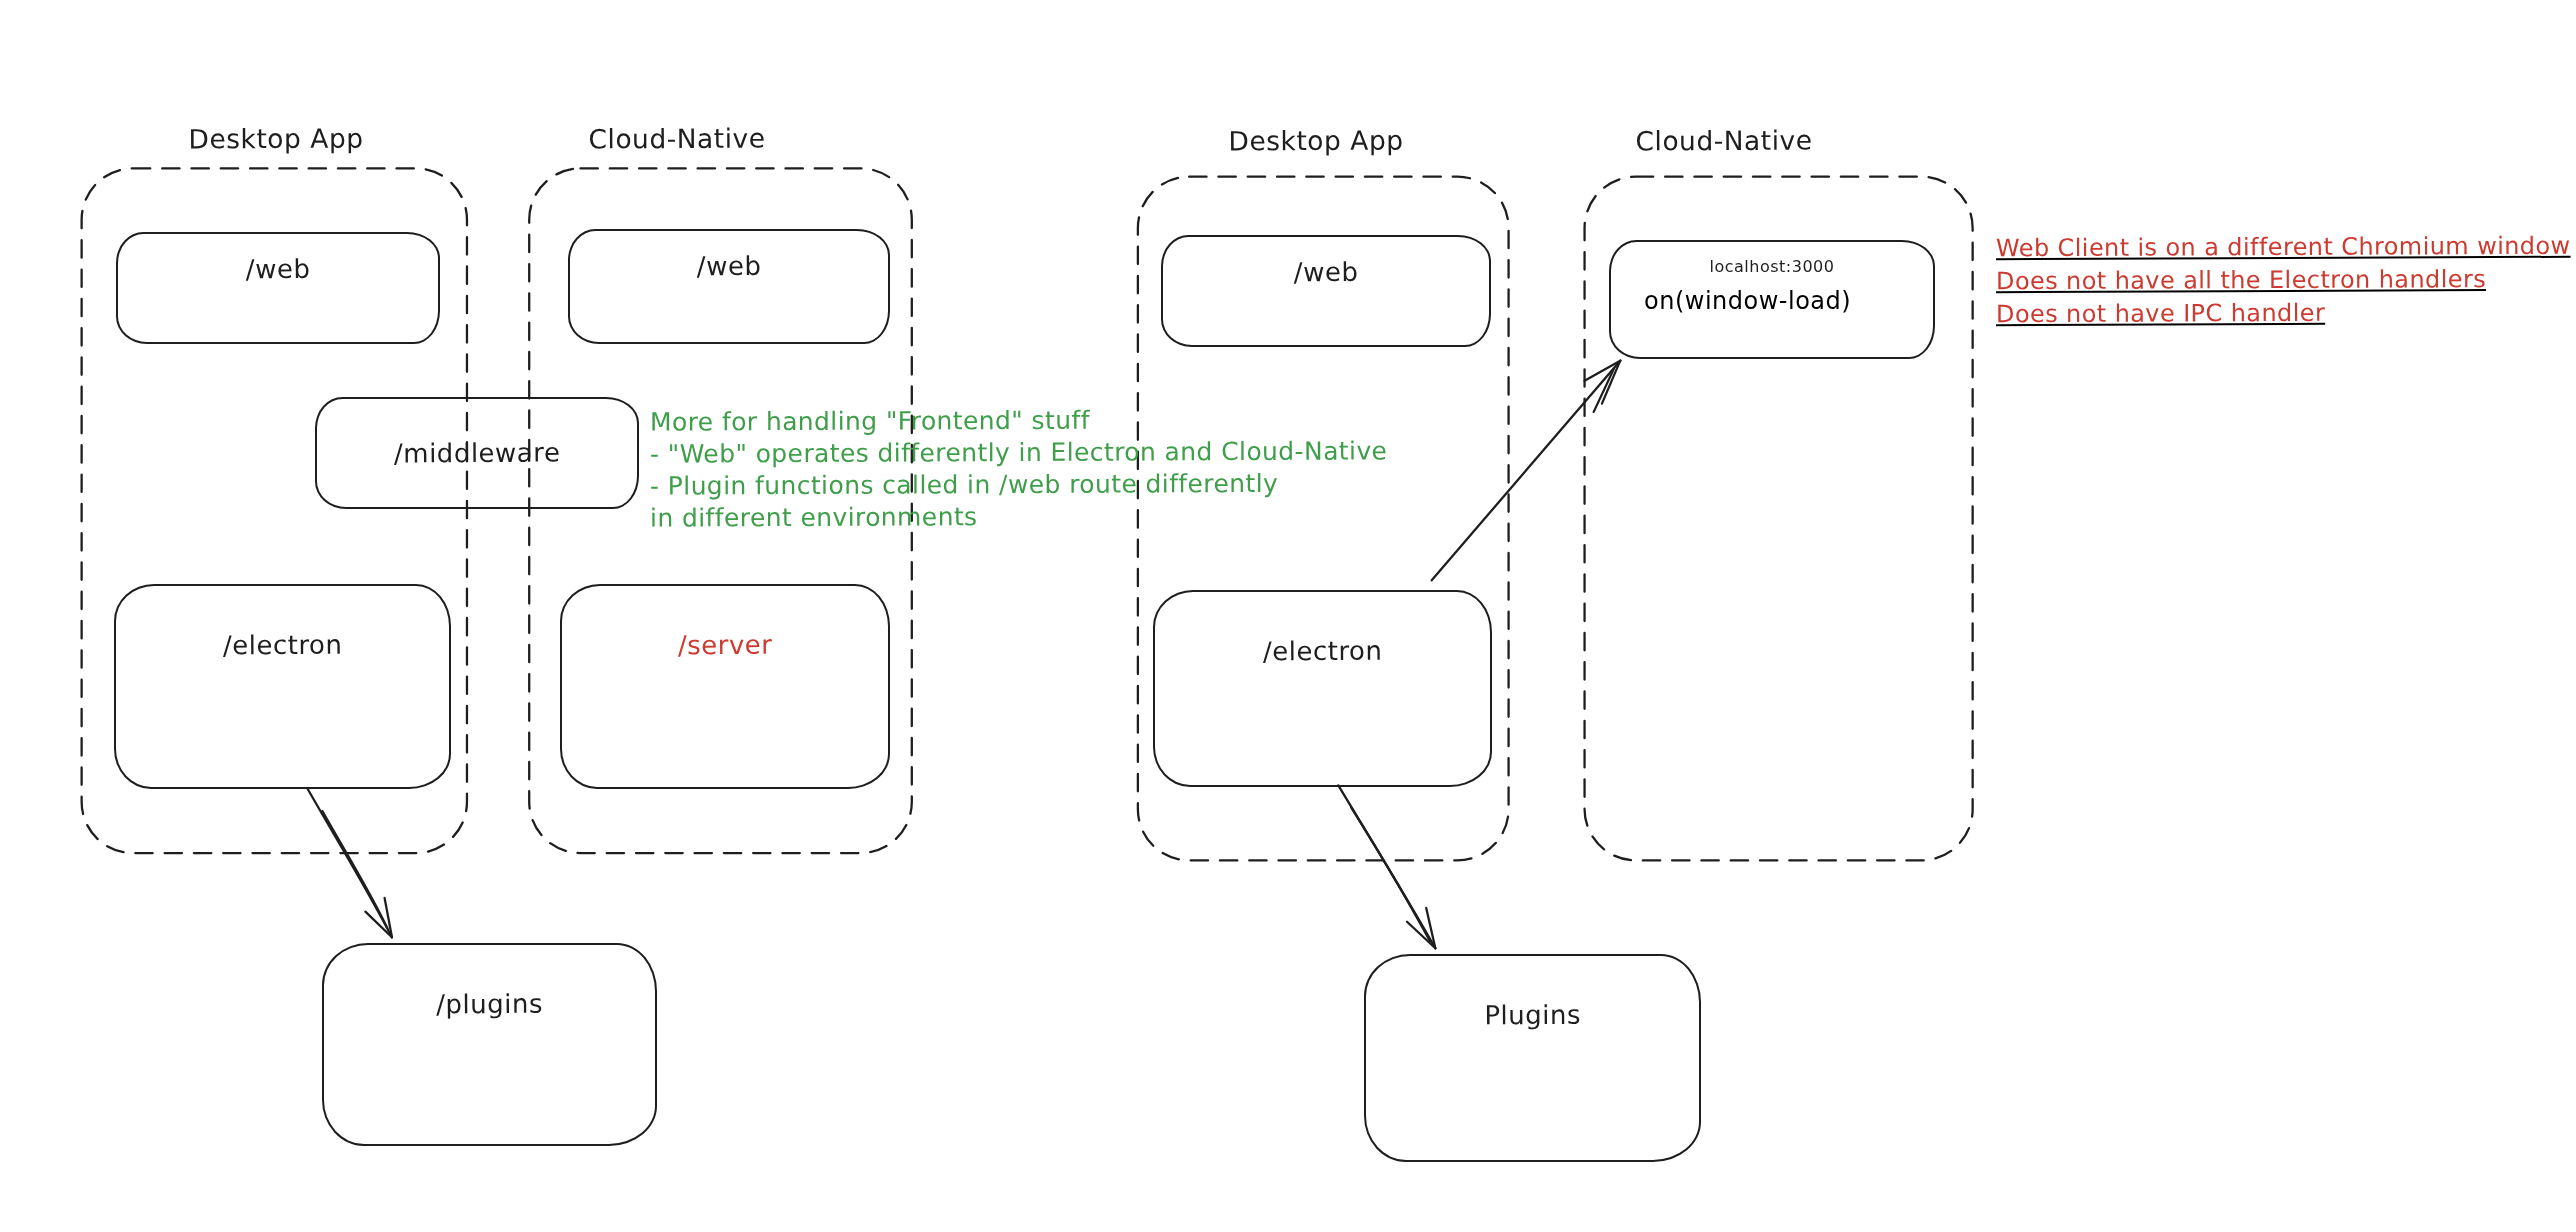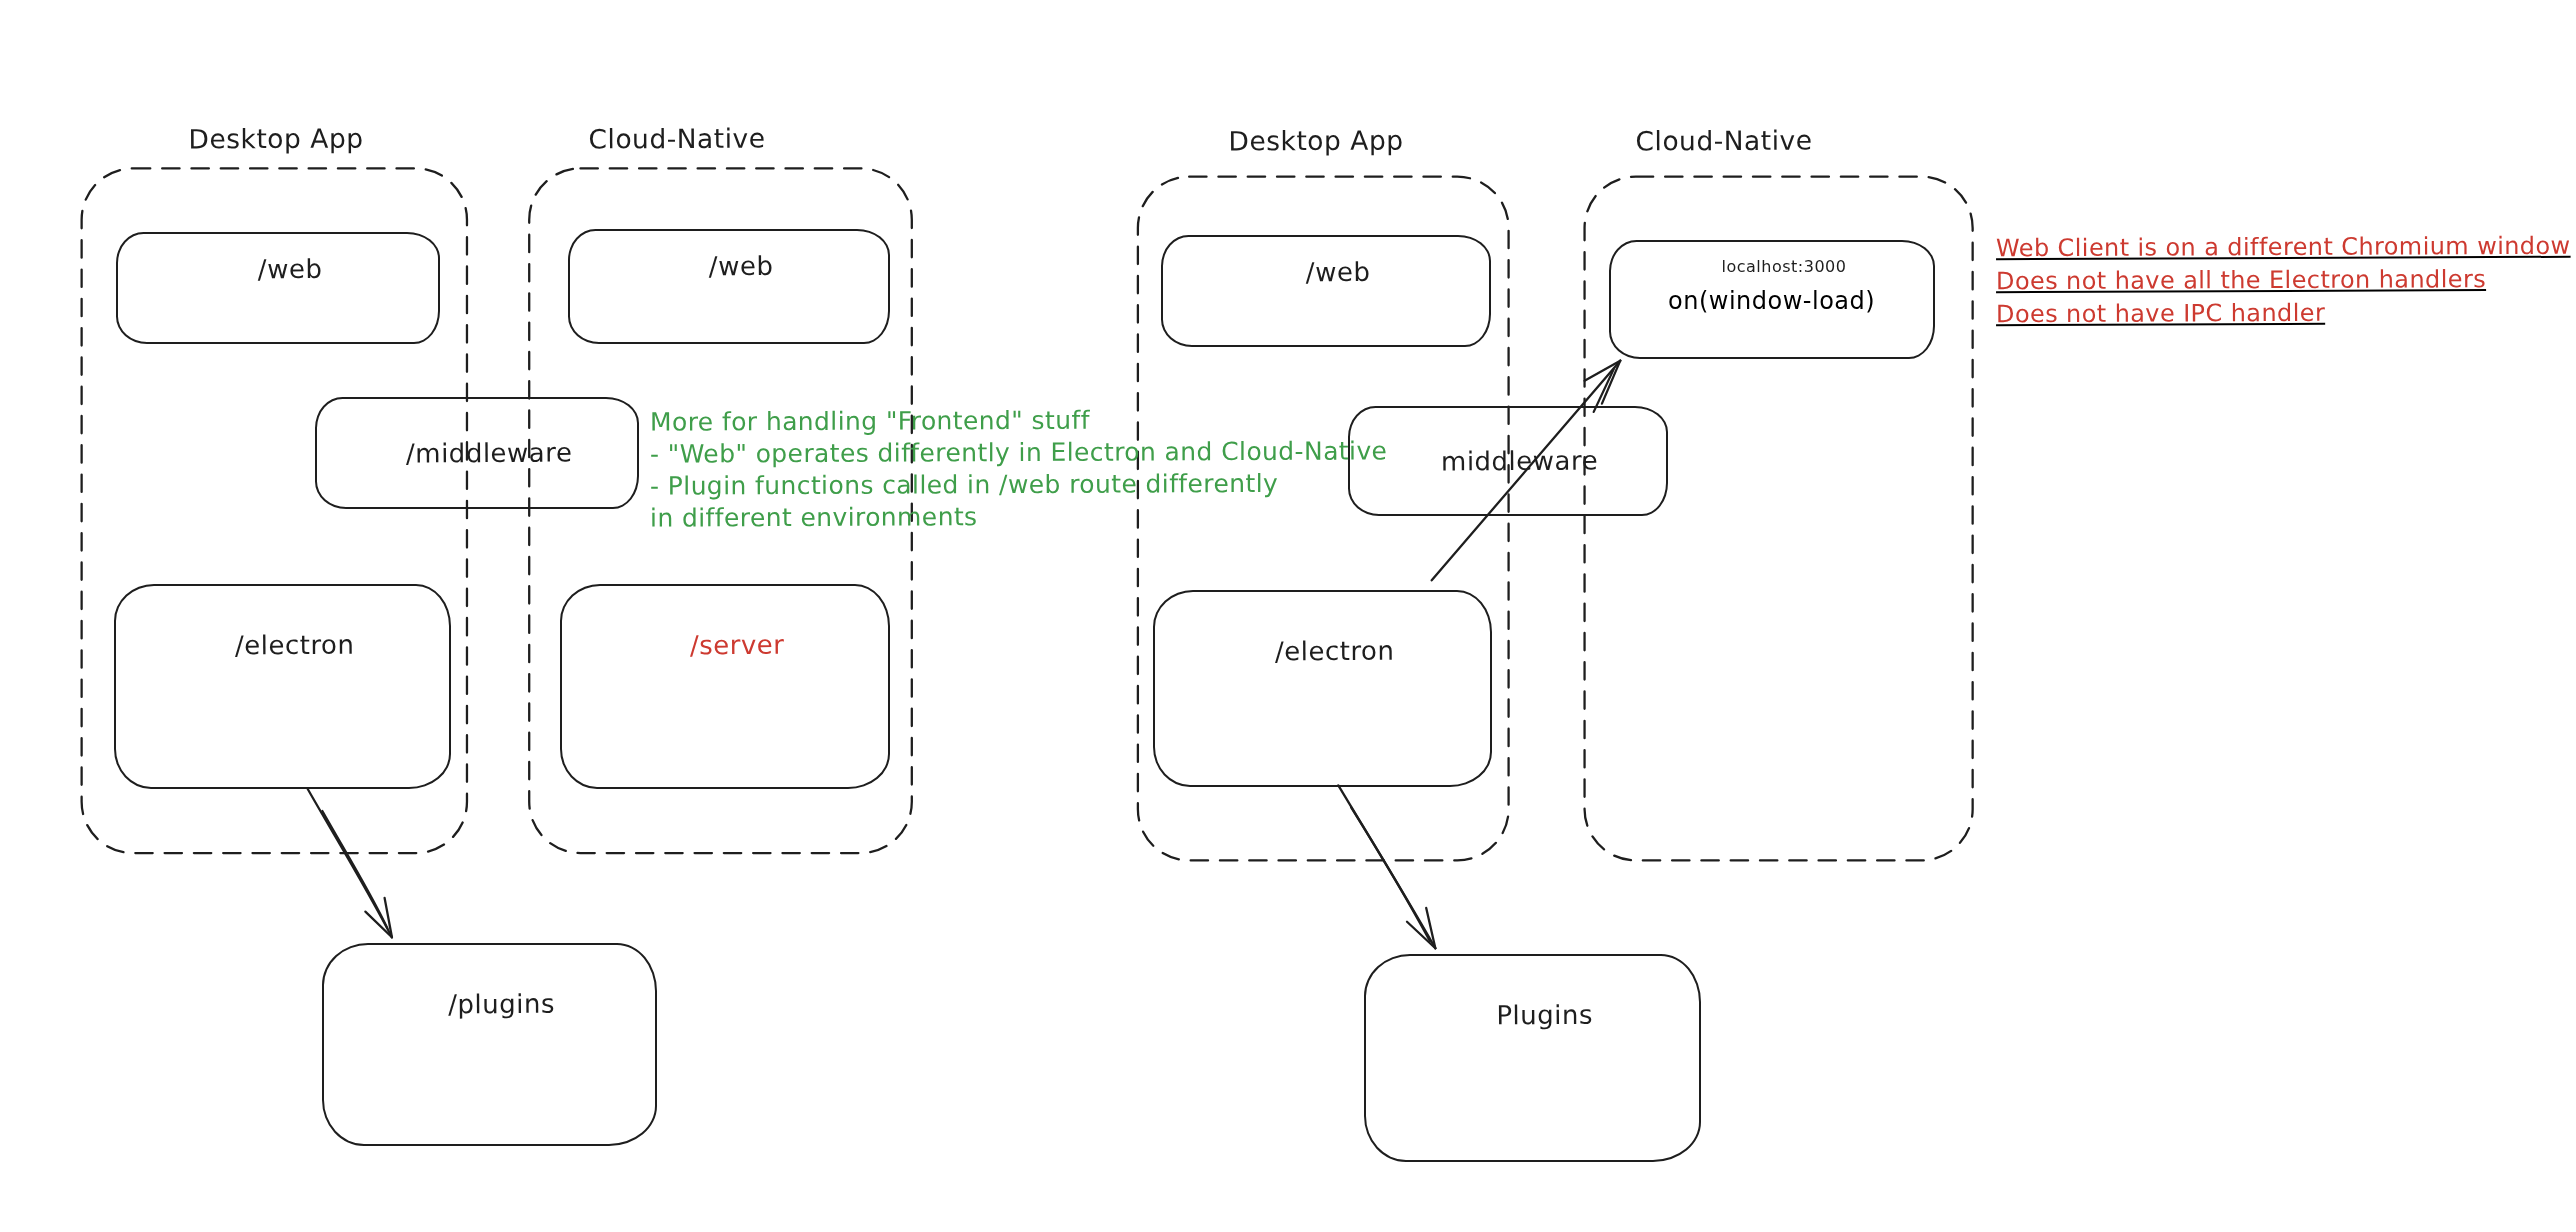--- a/index.html
+++ b/index.html
@@ -27,21 +27,20 @@
     font-size: 26.5px;
     letter-spacing: 0.5px;
     color: #1e1e1e;
     transform: rotate(-0.3deg);
   }
   .node {
     position: absolute;
     border: 2.2px solid #1e1e1e;
     background: transparent;
     box-sizing: border-box;
-    padding-left: 24px;
   }
   .r1 { border-radius: 27.5px 33px 26px 31px / 31px 26px 33px 27.5px; }
   .r2 { border-radius: 40px 35px 42px 37px / 37px 42px 35px 40px; }
   .r3 { border-radius: 46px 40px 48px 42px / 42px 48px 40px 46px; }
   .node .nlabel {
     display: block;
     text-align: center;
     font-size: 26px;
     letter-spacing: 0.5px;
     color: #1e1e1e;
@@ -152,23 +151,20 @@
     <div class="aline">More for handling "Frontend" stuff</div>
     <div class="aline">- "Web" operates differently in Electron and Cloud-Native</div>
     <div class="aline">- Plugin functions called in /web route differently</div>
     <div class="aline">in different environments</div>
   </div>
 
   <div class="node r1" style="left:1161px; top:235px; width:330px; height:112px;">
     <span class="nlabel pt-web">/web</span>
   </div>
 
-  <div class="node r1 center-label" style="left:1348px; top:406px; width:320px; height:110px;">
-    <span class="nlabel">middleware</span>
-  </div>
 
   <div class="node r2" style="left:1153px; top:590px; width:339px; height:197px;">
     <span class="nlabel pt-big">/electron</span>
   </div>
 
   <div class="node r1" style="left:1609px; top:240px; width:326px; height:119px;">
     <span class="localhost-title">localhost:3000</span>
     <span class="localhost-event">on(window-load)</span>
   </div>
 

